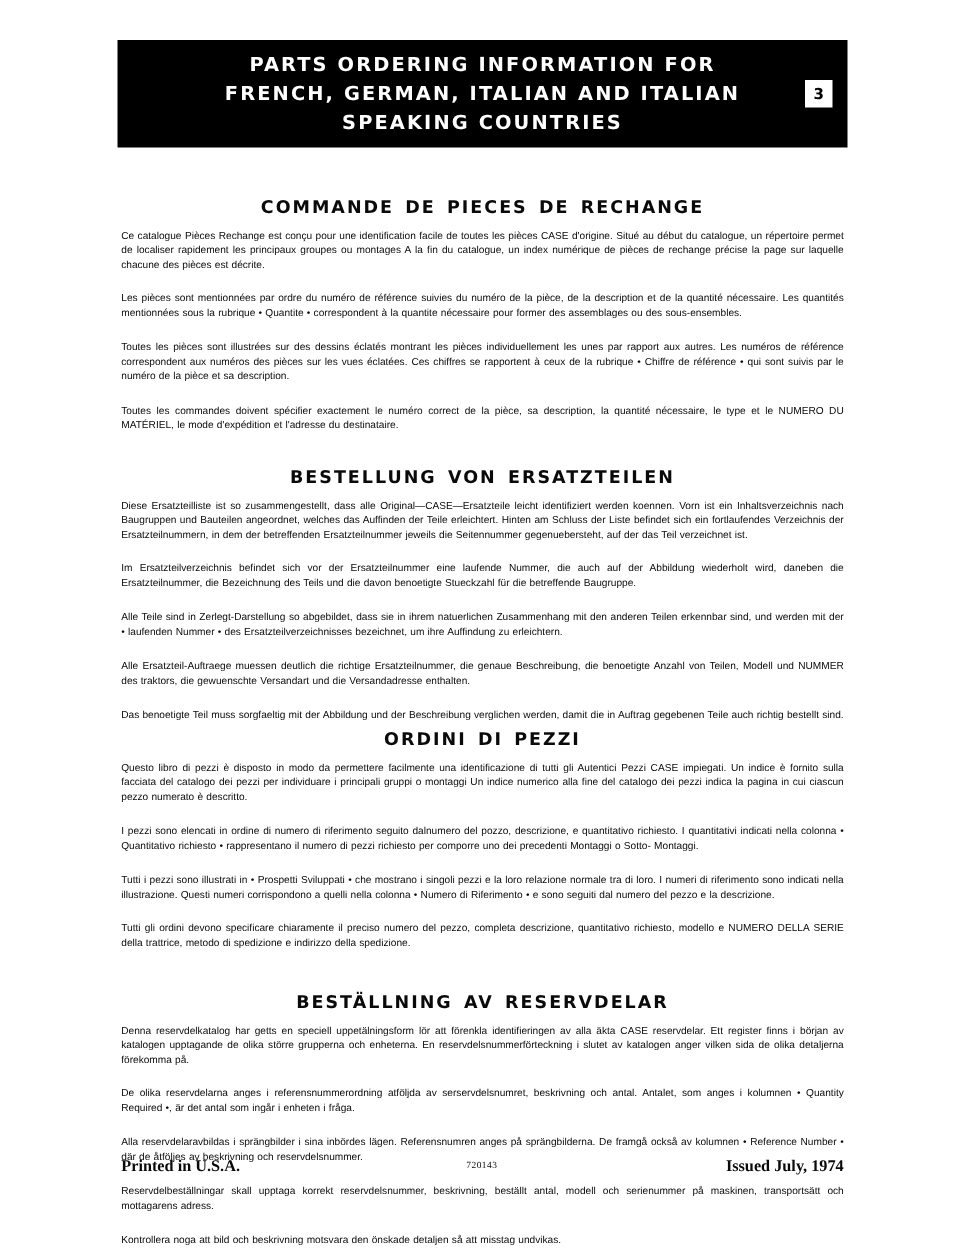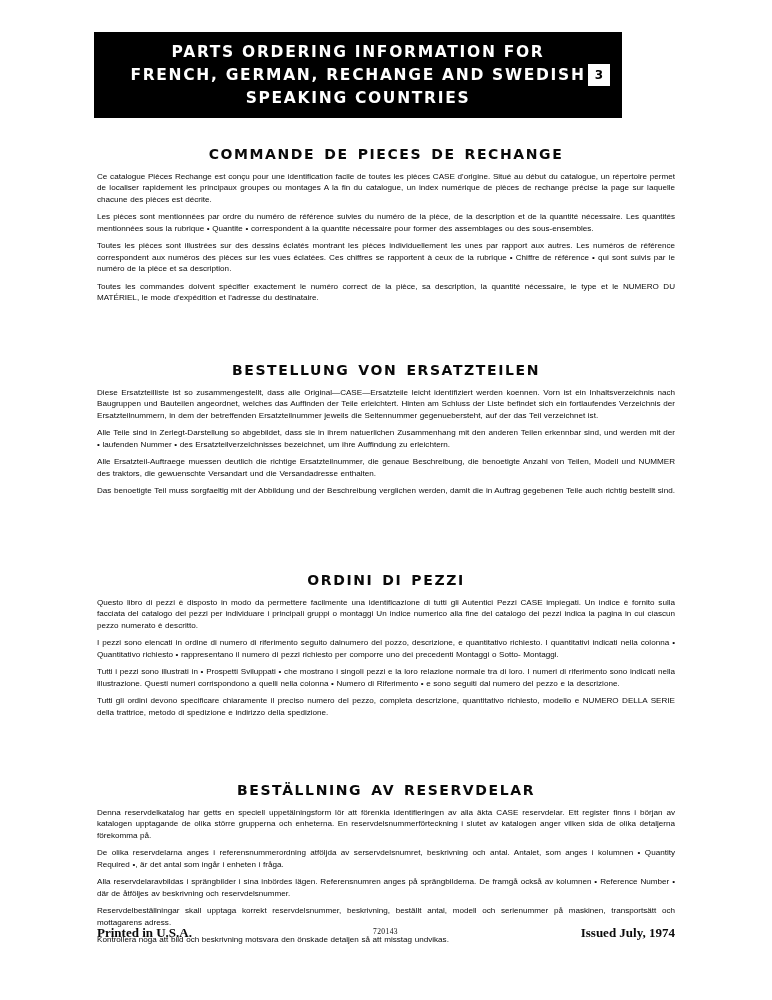--- a/index.html
+++ b/index.html
@@ -21,21 +21,21 @@
     width: 772px;
     height: 1000px;
     background: #ffffff;
   }
 
   
   .banner {
     position: absolute;
     left: 94px;
     top: 32px;
-    width: 528px;
+    width: 584px;
     height: 86px;
     background: #000000;
     color: #ffffff;
     display: flex;
     flex-direction: column;
     align-items: center;
     justify-content: center;
   }
   .banner-line {
     font-family: "DejaVu Sans", sans-serif;
@@ -73,35 +73,35 @@
   .sec-de { top: 362px; }
   .sec-it { top: 572px; }
   .sec-sv { top: 782px; }
 
   .sec-title {
     font-family: "DejaVu Sans", sans-serif;
     font-weight: bold;
     font-size: 14px;
     letter-spacing: 1.6px;
     text-align: center;
-    margin: 0 0 9px 0;
+    margin: 12px 0 9px 0;
     white-space: nowrap;
   }
   .sec-title .sp { display: inline-block; width: 9px; }
 
   .para {
     font-family: Liberation Sans, sans-serif;
     font-size: 8.1px;
     line-height: 11.45px;
     text-align: justify;
     text-align-last: left;
     margin: 0;
     word-spacing: 0.35px;
   }
-  .para + .para { margin-top: 6px; }
+  .para + .para { margin-top: 16px; }
 
   
   .footer {
     position: absolute;
     left: 97px;
     top: 925px;
     width: 578px;
     height: 18px;
   }
   .footer-left,
@@ -127,36 +127,37 @@
     text-align: right;
   }
 </style>
 </head>
 <body>
 
 <div class="page">
 
   <div class="banner">
     <div class="banner-line">PARTS ORDERING INFORMATION FOR</div>
-    <div class="banner-line">FRENCH, GERMAN, RECHANGE AND SWEDISH</div>
+    <div class="banner-line">FRENCH, GERMAN, ITALIAN AND ITALIAN</div>
     <div class="banner-line">SPEAKING COUNTRIES</div>
     <div class="page-badge">3</div>
   </div>
 
   <div class="section sec-fr">
     <div class="sec-title">COMMANDE<span class="sp"></span>DE<span class="sp"></span>PIECES<span class="sp"></span>DE<span class="sp"></span>RECHANGE</div>
     <p class="para">Ce catalogue Pièces Rechange est conçu pour une identification facile de toutes les pièces CASE d'origine. Situé au début du catalogue, un répertoire permet de localiser rapidement les principaux groupes ou montages A la fin du catalogue, un index numérique de pièces de rechange précise la page sur laquelle chacune des pièces est décrite.</p>
     <p class="para">Les pièces sont mentionnées par ordre du numéro de référence suivies du numéro de la pièce, de la description et de la quantité nécessaire. Les quantités mentionnées sous la rubrique • Quantite • correspondent à la quantite nécessaire pour former des assemblages ou des sous-ensembles.</p>
     <p class="para">Toutes les pièces sont illustrées sur des dessins éclatés montrant les pièces individuellement les unes par rapport aux autres. Les numéros de référence correspondent aux numéros des pièces sur les vues éclatées. Ces chiffres se rapportent à ceux de la rubrique • Chiffre de référence • qui sont suivis par le numéro de la pièce et sa description.</p>
     <p class="para">Toutes les commandes doivent spécifier exactement le numéro correct de la pièce, sa description, la quantité nécessaire, le type et le NUMERO DU MATÉRIEL, le mode d'expédition et l'adresse du destinataire.</p>
   </div>
 
   <div class="section sec-de">
     <div class="sec-title">BESTELLUNG<span class="sp"></span>VON<span class="sp"></span>ERSATZTEILEN</div>
     <p class="para">Diese Ersatzteilliste ist so zusammengestellt, dass alle Original—CASE—Ersatzteile leicht identifiziert werden koennen. Vorn ist ein Inhaltsverzeichnis nach Baugruppen und Bauteilen angeordnet, welches das Auffinden der Teile erleichtert. Hinten am Schluss der Liste befindet sich ein fortlaufendes Verzeichnis der Ersatzteilnummern, in dem der betreffenden Ersatzteilnummer jeweils die Seitennummer gegenuebersteht, auf der das Teil verzeichnet ist.</p>
+    <p class="para">Im Ersatzteilverzeichnis befindet sich vor der Ersatzteilnummer eine laufende Nummer, die auch auf der Abbildung wiederholt wird, daneben die Ersatzteilnummer, die Bezeichnung des Teils und die davon benoetigte Stueckzahl für die betreffende Baugruppe.</p>
     <p class="para">Alle Teile sind in Zerlegt-Darstellung so abgebildet, dass sie in ihrem natuerlichen Zusammenhang mit den anderen Teilen erkennbar sind, und werden mit der • laufenden Nummer • des Ersatzteilverzeichnisses bezeichnet, um ihre Auffindung zu erleichtern.</p>
     <p class="para">Alle Ersatzteil-Auftraege muessen deutlich die richtige Ersatzteilnummer, die genaue Beschreibung, die benoetigte Anzahl von Teilen, Modell und NUMMER des traktors, die gewuenschte Versandart und die Versandadresse enthalten.</p>
     <p class="para">Das benoetigte Teil muss sorgfaeltig mit der Abbildung und der Beschreibung verglichen werden, damit die in Auftrag gegebenen Teile auch richtig bestellt sind.</p>
   </div>
 
   <div class="section sec-it">
     <div class="sec-title">ORDINI<span class="sp"></span>DI<span class="sp"></span>PEZZI</div>
     <p class="para">Questo libro di pezzi è disposto in modo da permettere facilmente una identificazione di tutti gli Autentici Pezzi CASE impiegati. Un indice è fornito sulla facciata del catalogo dei pezzi per individuare i principali gruppi o montaggi Un indice numerico alla fine del catalogo dei pezzi indica la pagina in cui ciascun pezzo numerato è descritto.</p>
     <p class="para">I pezzi sono elencati in ordine di numero di riferimento seguito dalnumero del pozzo, descrizione, e quantitativo richiesto. I quantitativi indicati nella colonna • Quantitativo richiesto • rappresentano il numero di pezzi richiesto per comporre uno dei precedenti Montaggi o Sotto- Montaggi.</p>
     <p class="para">Tutti i pezzi sono illustrati in • Prospetti Sviluppati • che mostrano i singoli pezzi e la loro relazione normale tra di loro. I numeri di riferimento sono indicati nella illustrazione. Questi numeri corrispondono a quelli nella colonna • Numero di Riferimento • e sono seguiti dal numero del pezzo e la descrizione.</p>

